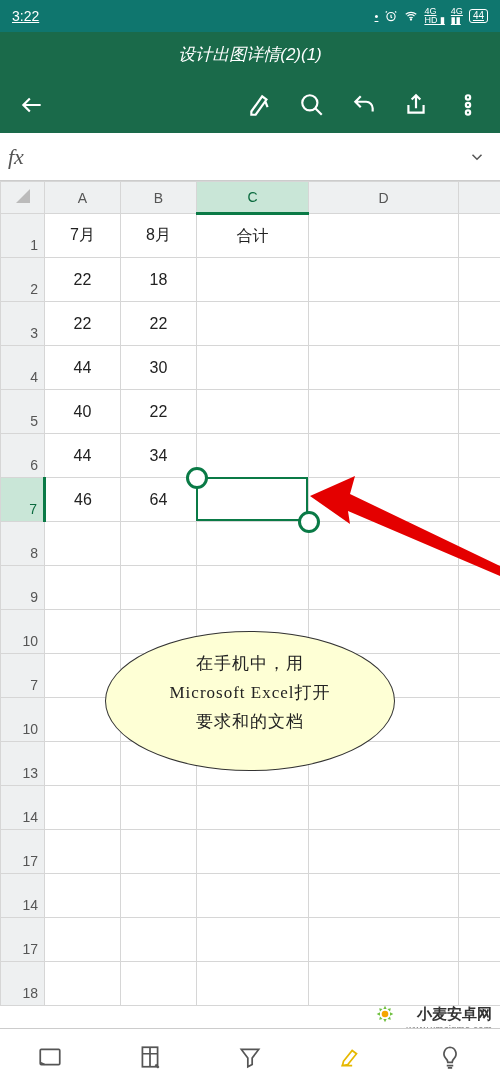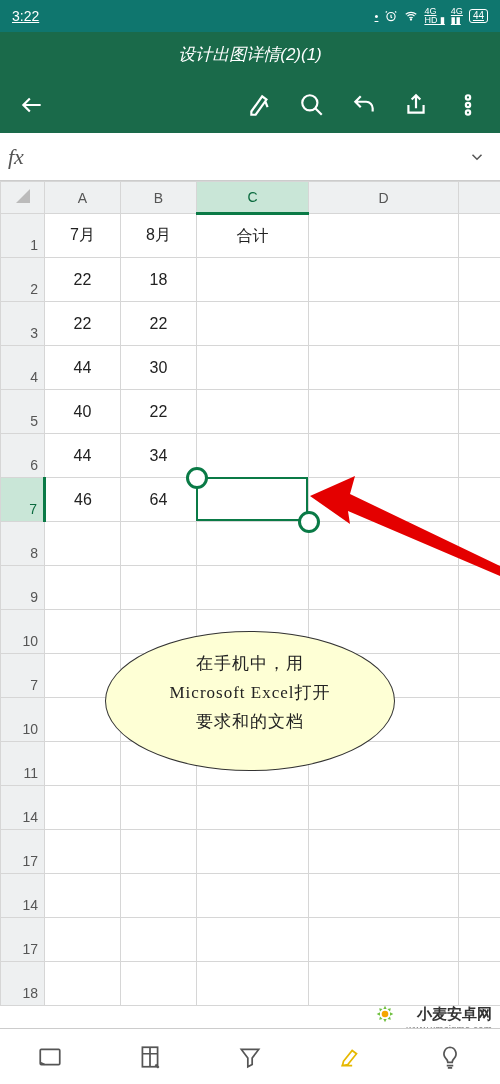--- a/index.html
+++ b/index.html
@@ -234,21 +234,21 @@
         </tr>
         <tr>
           <th class="rowhead">10</th>
           <td></td>
           <td></td>
           <td></td>
           <td></td>
           <td></td>
         </tr>
         <tr>
-          <th class="rowhead">11</th>
+          <th class="rowhead">13</th>
           <td></td>
           <td></td>
           <td></td>
           <td></td>
           <td></td>
         </tr>
         <tr>
           <th class="rowhead">14</th>
           <td></td>
           <td></td>

